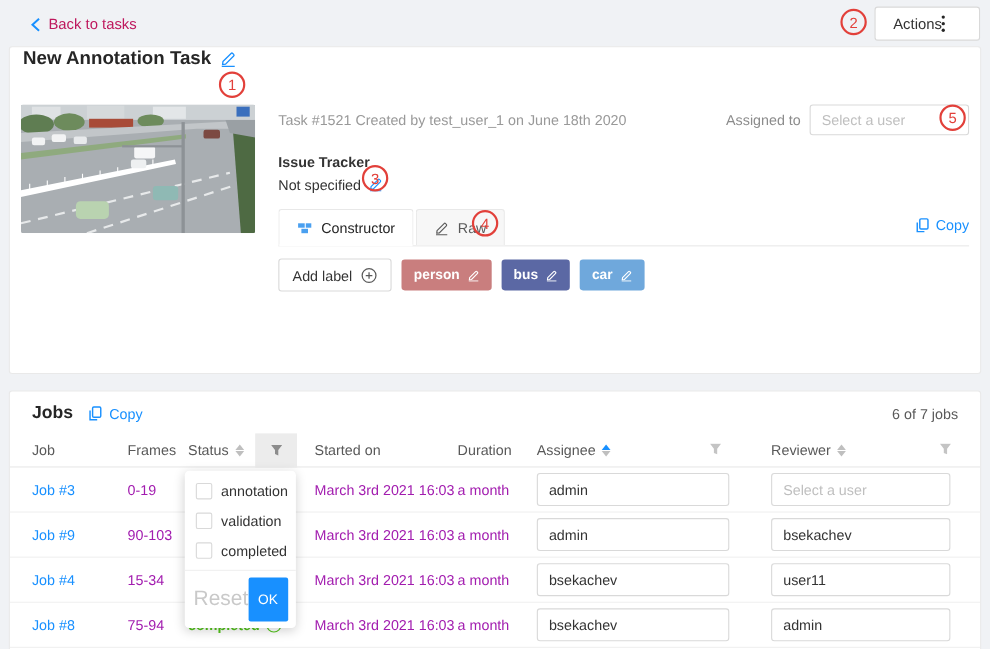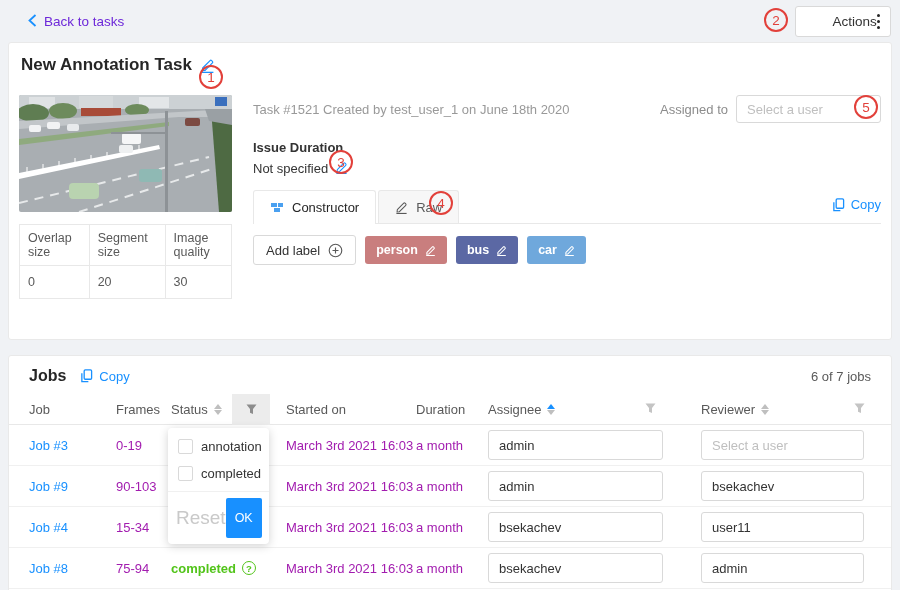--- a/index.html
+++ b/index.html
@@ -2,32 +2,32 @@
 <html><head>
 <meta charset="utf-8">
 <style>
   * { margin:0; padding:0; box-sizing:border-box; }
   html,body { width:900px; height:590px; }
   body { font-family:"Liberation Sans", sans-serif; background:#f0f2f5; color:#303030; font-size:13px; }
   .stage { position:relative; width:900px; height:590px; overflow:hidden; }
 
   
   .topbar { position:absolute; left:0; top:0; width:900px; height:42px; display:flex; align-items:center; }
-  .back-link { display:inline-flex; align-items:flex-start; gap:7px; color:#6d28d9; margin-left:28px; cursor:pointer; font-size:13.5px; }
-  .actions-btn { position:absolute; right:9px; top:6px; height:31px; width:96px; background:#fff; border:1px solid #d9d9d9; border-radius:3px; display:flex; align-items:center; justify-content:flex-end; padding:0 10px 0 16px; cursor:pointer; color:#333; font-size:13.5px; }
+  .back-link { display:inline-flex; align-items:flex-end; gap:7px; color:#be185d; margin-left:28px; cursor:pointer; font-size:13.5px; }
+  .actions-btn { position:absolute; right:9px; top:6px; height:31px; width:96px; background:#fff; border:1px solid #d9d9d9; border-radius:3px; display:flex; align-items:center; justify-content:flex-start; padding:0 10px 0 16px; cursor:pointer; color:#333; font-size:13.5px; }
   .kebab { display:flex; flex-direction:column; gap:2.5px; }
   .kebab i { width:3.2px; height:3.2px; border-radius:50%; background:#262626; }
 
   
   .card { position:absolute; background:#fff; border:1px solid #e9e9e9; border-radius:3px; }
   .task-card { left:8px; top:42px; width:884px; height:298px; }
   .jobs-card { left:8px; top:355px; width:884px; height:260px; }
 
   
-  .task-title-row { position:absolute; left:12px; top:12px; display:flex; align-items:center; gap:8px; }
+  .task-title-row { position:absolute; left:12px; top:0; display:flex; align-items:center; gap:8px; }
   .task-title { font-size:17px; font-weight:bold; color:#262626; }
   .edit-ic { color:#1890ff; display:inline-flex; cursor:pointer; }
 
   .preview { position:absolute; left:10px; top:52px; width:213px; height:117px; border-radius:2px; overflow:hidden; }
   .params-table { position:absolute; left:10px; top:181px; width:213px; border-collapse:collapse; }
   .params-table td { border:1px solid #e8e8e8; font-size:12.5px; color:#595959; padding:6px 8px; vertical-align:top; }
   .params-table .pv { color:#595959; padding:9px 8px; }
 
   .right-col { position:absolute; left:244px; top:52px; width:628px; }
   .meta-row { display:flex; justify-content:space-between; align-items:center; }
@@ -159,45 +159,31 @@
         <rect x="100" y="50" width="14" height="8" rx="2" fill="#eef0f1"></rect>
         <rect x="120" y="74" width="23" height="13" rx="3" fill="#8fb9b4"></rect>
         <rect x="50" y="88" width="30" height="16" rx="4" fill="#b9d3b0"></rect>
         <rect x="146" y="16" width="3" height="101" fill="#8d9296"></rect>
         <rect x="92" y="37" width="56" height="2" fill="#8d9296"></rect>
         <polygon points="192,14 213,14 213,117 200,117" fill="#4e6a43"></polygon>
         <polygon points="186,14 213,14 213,30 190,26" fill="#9aa0a4"></polygon>
       </svg>
     </div>
 
-    <table class="params-table">
-      <tbody>
-          <tr>
-        <td>Overlap size</td>
-        <td>Segment size</td>
-        <td>Image quality</td>
-      </tr>
-      <tr>
-        <td class="pv">0</td>
-        <td class="pv">20</td>
-        <td class="pv">30</td>
-      </tr>
-    </tbody>
-      </table>
 
     <div class="right-col">
       <div class="meta-row">
         <span class="meta-text">Task #1521 Created by test_user_1 on June 18th 2020</span>
         <span class="assigned">
           <span class="assigned-label">Assigned to</span>
           <input class="ui-input assignee-top" placeholder="Select a user" style="">
         </span>
       </div>
 
-      <div class="it-label">Issue Duration</div>
+      <div class="it-label">Issue Tracker</div>
       <div class="it-value">
         <span>Not specified</span>
         <span class="edit-ic">
           <svg width="13" height="13" viewBox="0 0 14 14">
               <path d="M2.5 9.3 L9.4 2.4 a1 1 0 0 1 1.4 0 l0.8 0.8 a1 1 0 0 1 0 1.4 L4.7 11.5 L2.2 11.8 Z" fill="none" stroke="currentColor" stroke-width="1.1"></path>
               <path d="M1.5 13.4 h11" stroke="currentColor" stroke-width="1.2"></path>
             </svg>
         </span>
       </div>
 
@@ -369,20 +355,24 @@
     </div>
   </div>
 
   <div class="filter-dd">
     <div class="fd-item">
       <span class="fd-check"></span>
       <span>annotation</span>
     </div>
     <div class="fd-item">
       <span class="fd-check"></span>
+      <span>validation</span>
+    </div>
+    <div class="fd-item">
+      <span class="fd-check"></span>
       <span>completed</span>
     </div>
     <div class="fd-foot">
       <span class="fd-reset">Reset</span>
       <button class="fd-ok">OK</button>
     </div>
   </div>
 
   <div class="ann" style="left:199px; top:65px;">1</div>
   <div class="ann" style="left:764px; top:8px;">2</div>

